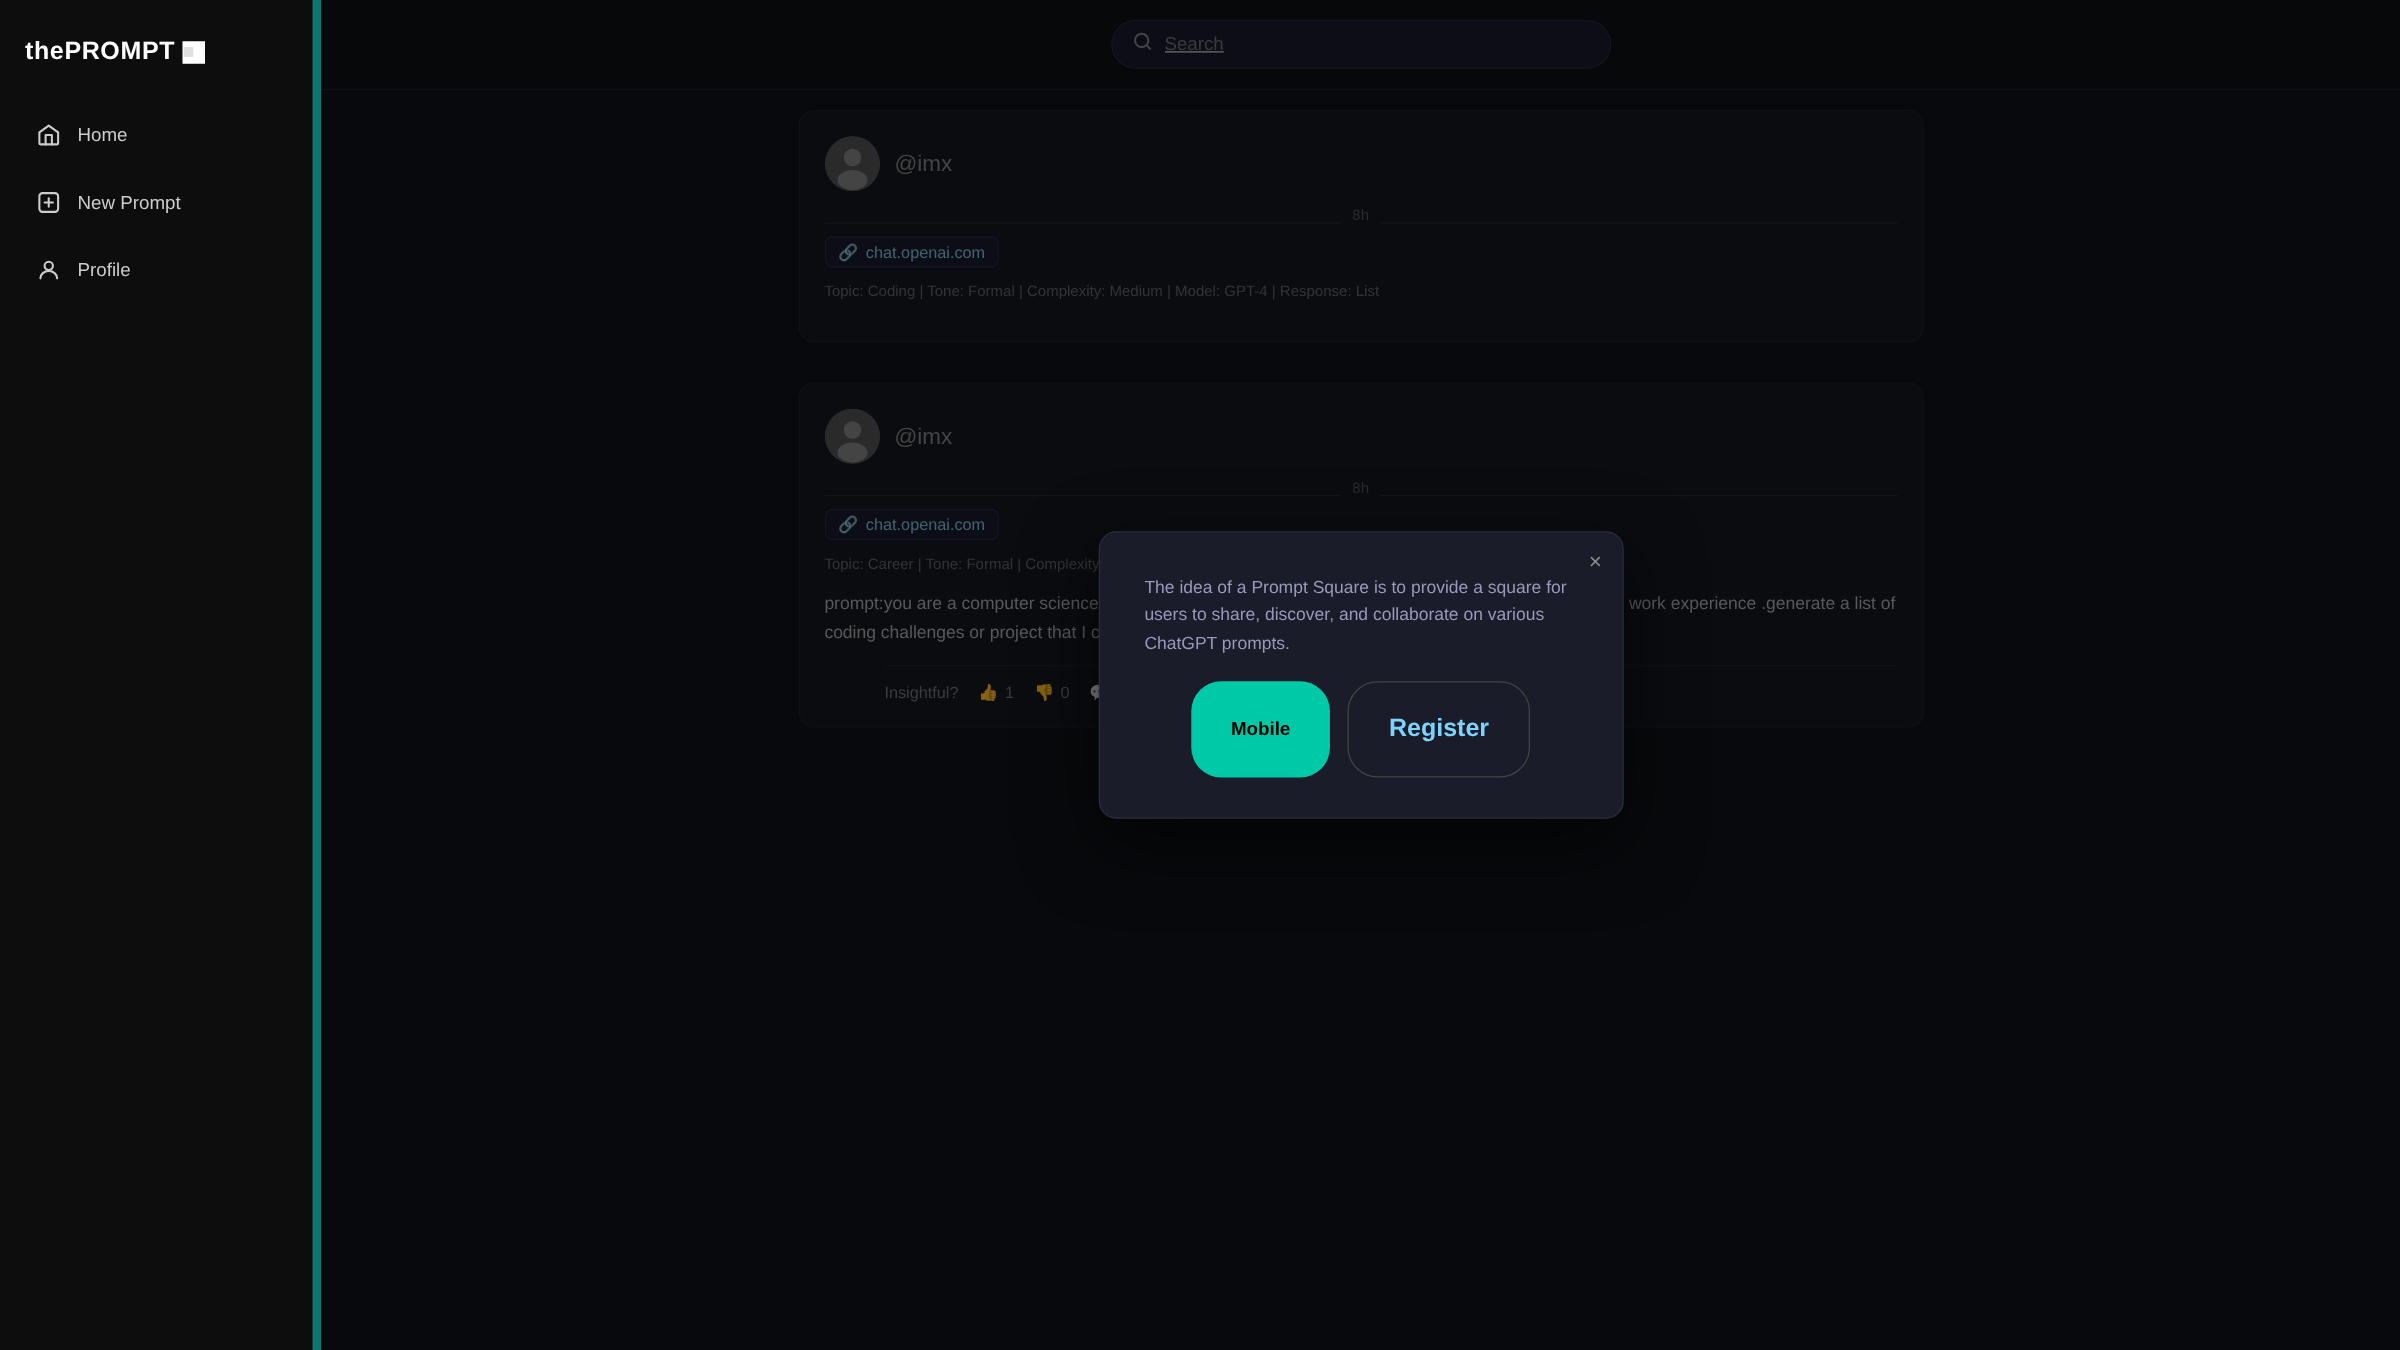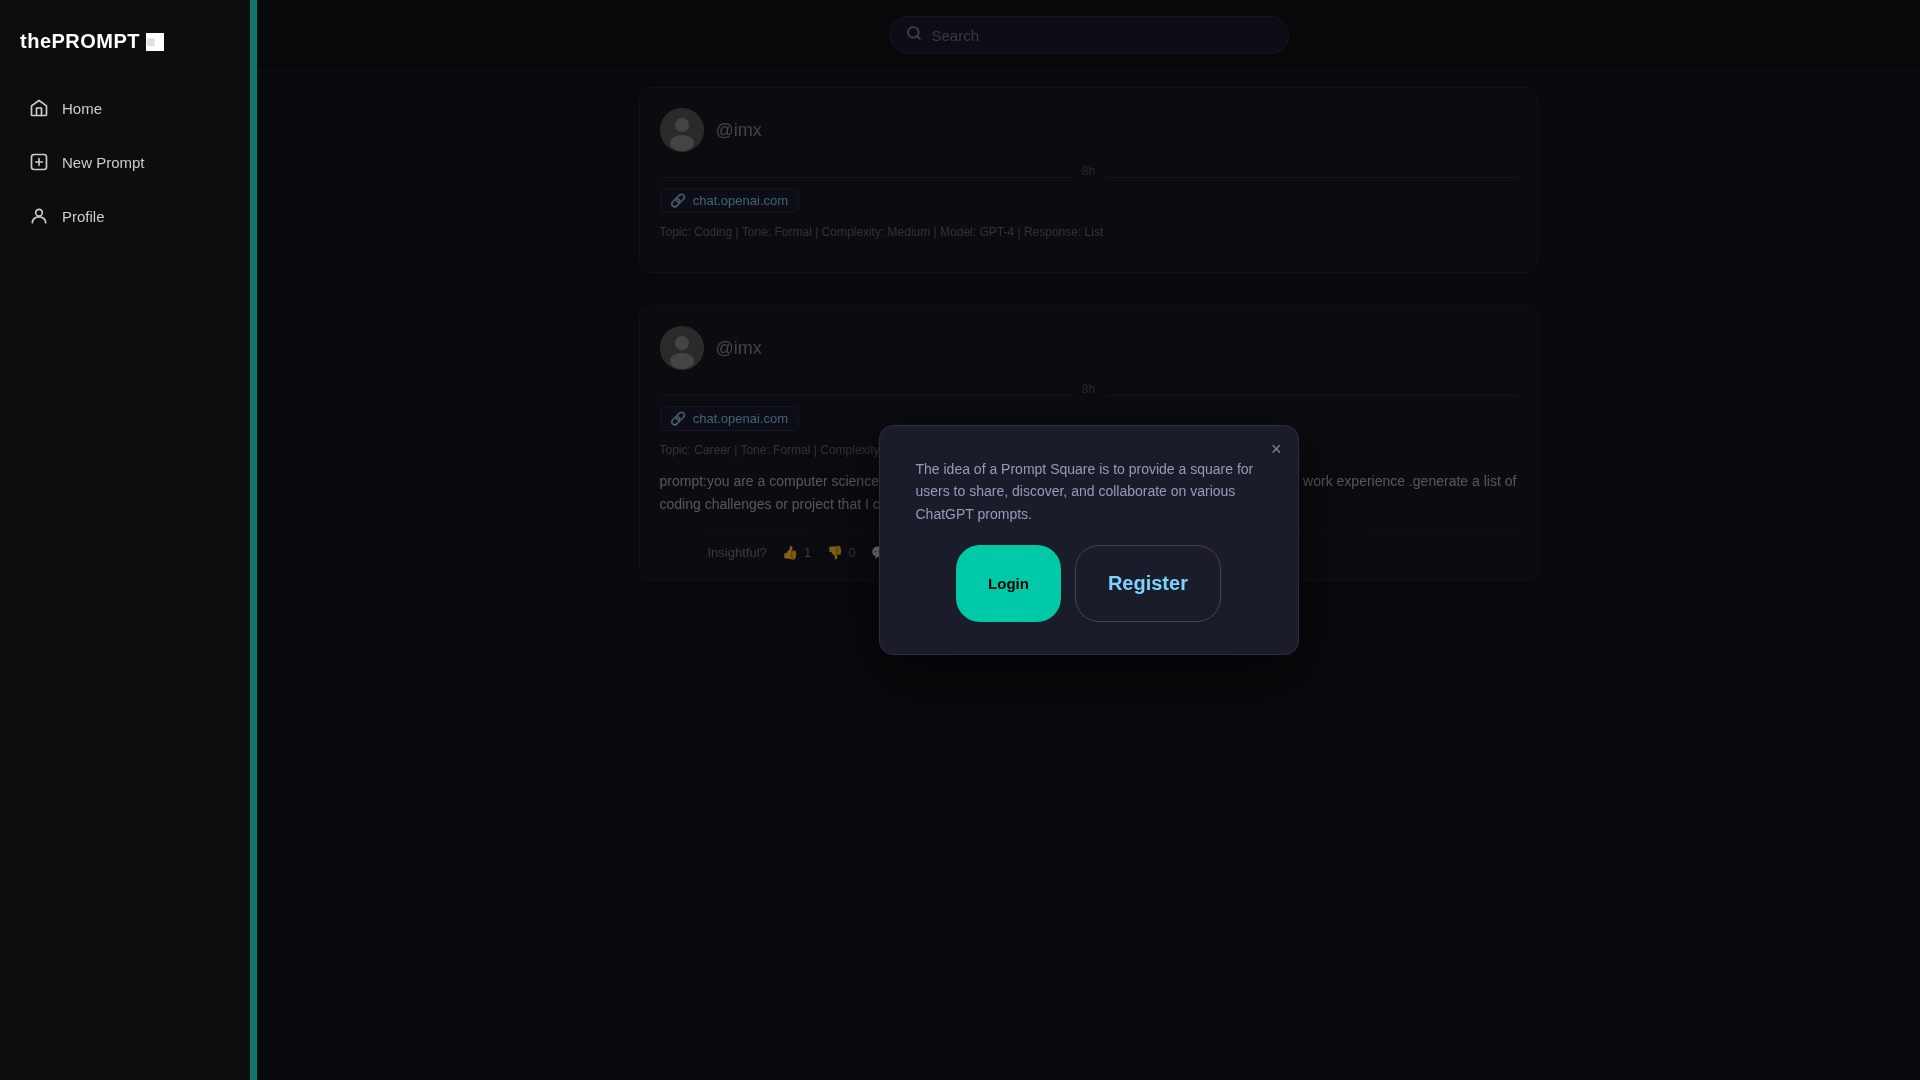--- a/index.html
+++ b/index.html
@@ -77,20 +77,21 @@
     }
 
     
     .header {
       display: flex;
       align-items: center;
       justify-content: center;
       padding: 16px 24px;
       background: #0f1015;
       border-bottom: 1px solid #1e1e2e;
+      text-decoration: underline;
     }
     .search-bar {
       display: flex;
       align-items: center;
       background: #1a1a2e;
       border: 1px solid #2a2a3e;
       border-radius: 24px;
       padding: 8px 16px;
       width: 400px;
       gap: 10px;
@@ -420,18 +421,18 @@
       </div>
     </div>
 
   </div>
 
   <div class="modal-overlay">
     <div class="modal">
       <button class="modal-close">×</button>
       <div class="modal-desc">The idea of a Prompt Square is to provide a square for users to share, discover, and collaborate on various ChatGPT prompts.</div>
       <div class="modal-actions">
-        <button class="btn-login">Login</button>
+        <button class="btn-login">Mobile</button>
         <button class="btn-register">Register</button>
       </div>
     </div>
   </div>
 </main>
 
 </body></html>

